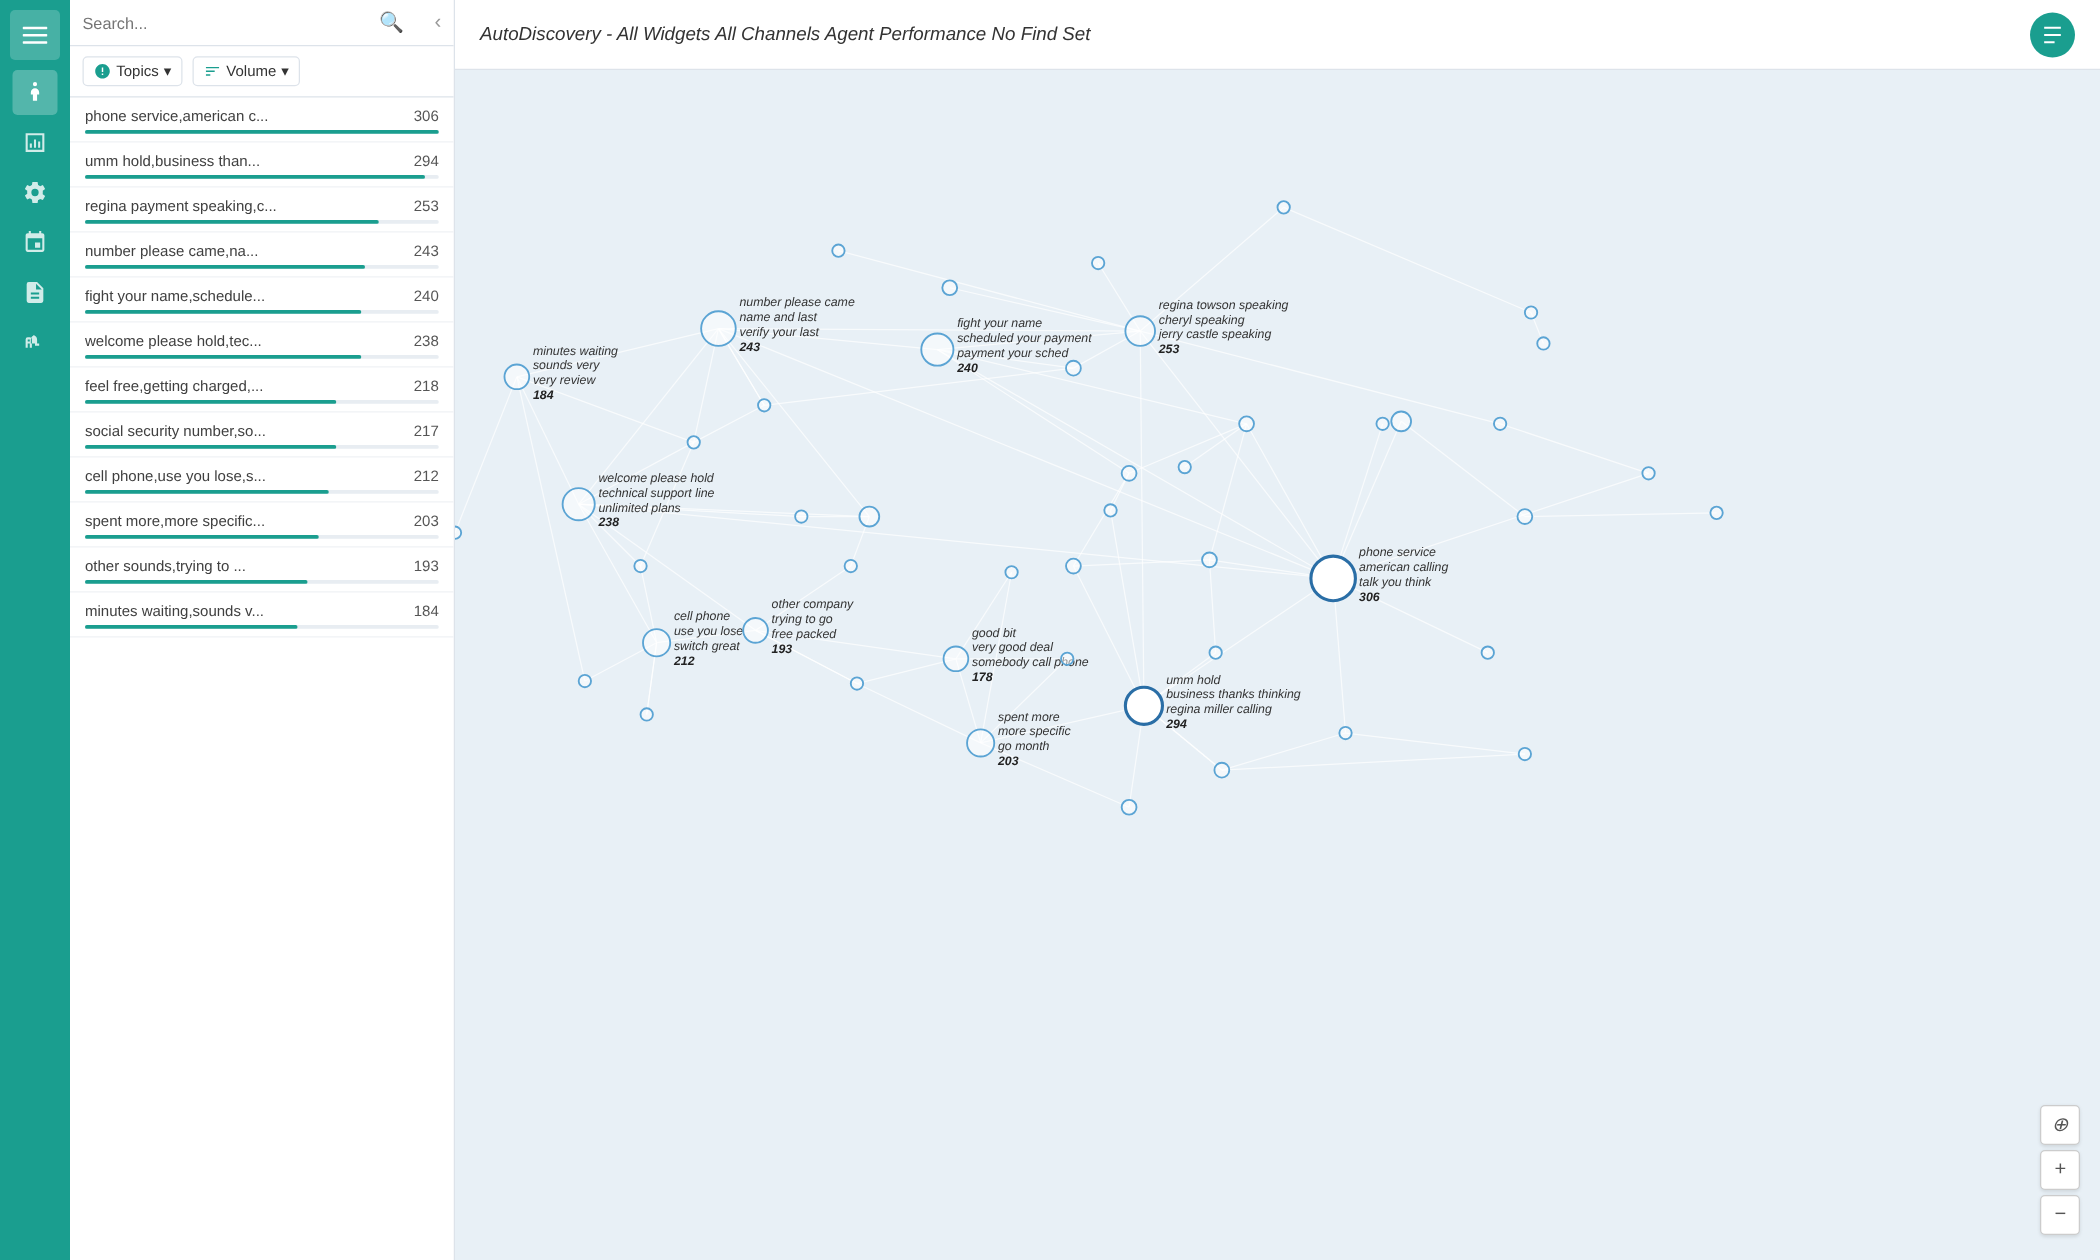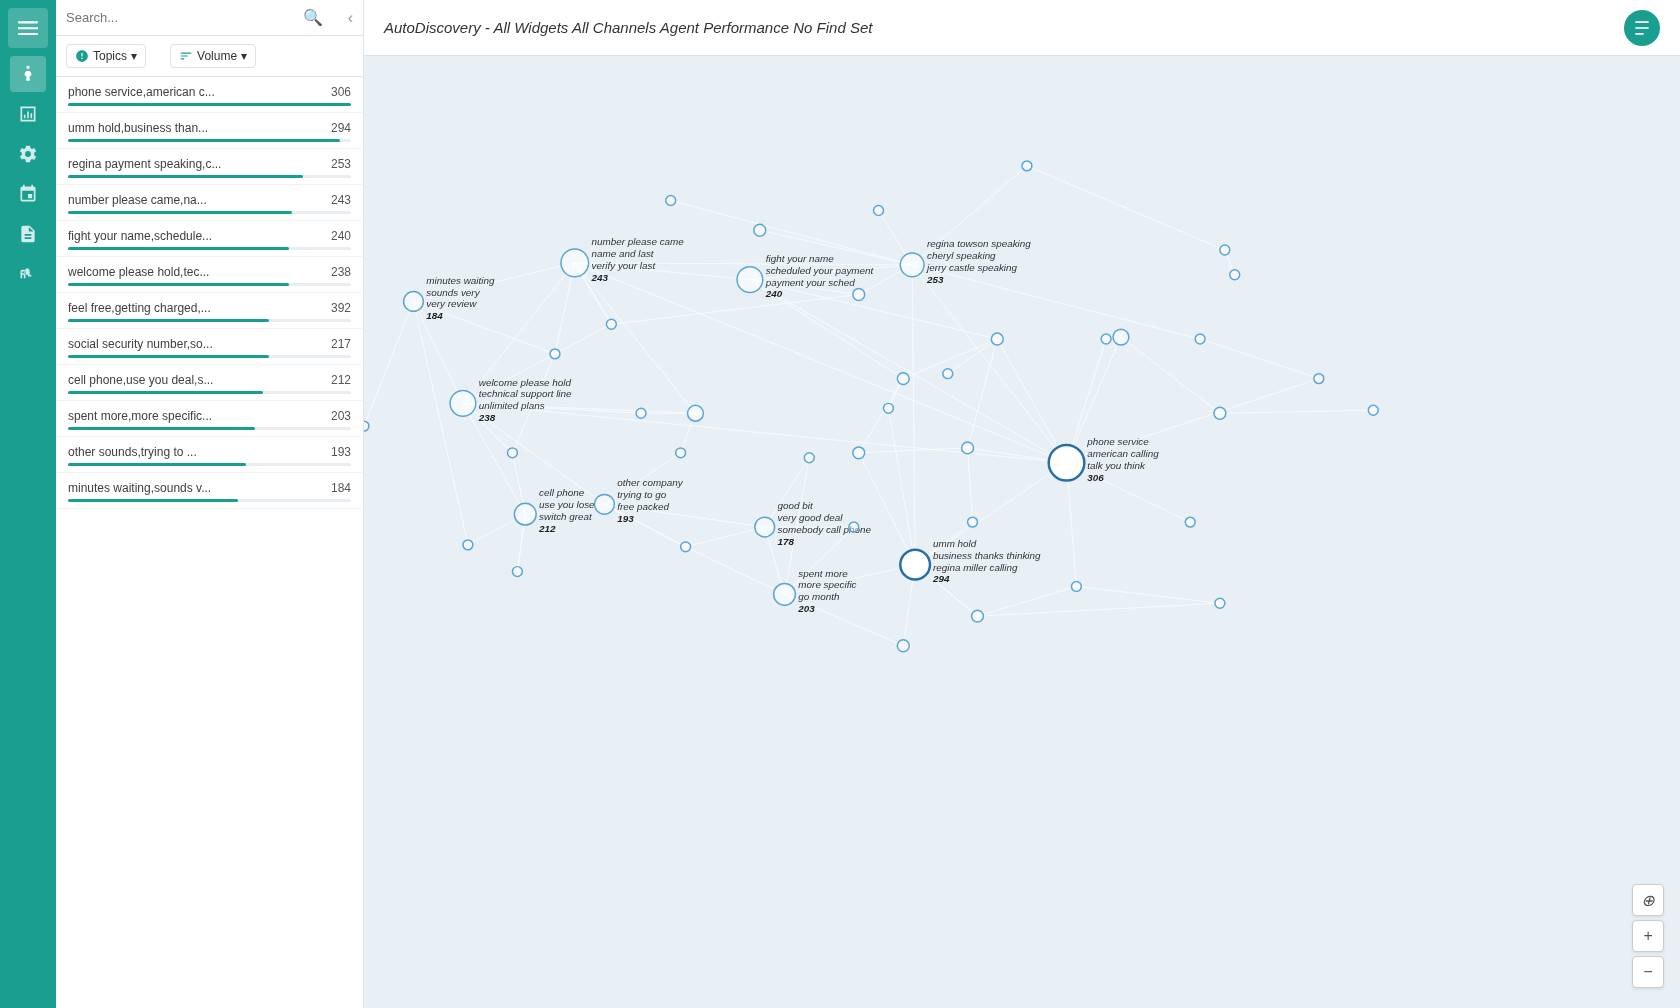--- a/index.html
+++ b/index.html
@@ -68,21 +68,21 @@
       font-size: 13px;
       color: #666;
       background: transparent;
     }
     .search-icon { color: #999; font-size: 16px; cursor: pointer; }
     .collapse-btn { color: #999; font-size: 16px; cursor: pointer; margin-left: auto; }
 
     .sidebar-filters {
       padding: 8px 10px;
       display: flex;
-      gap: 24px;
+      gap: 8px;
       border-bottom: 1px solid #dde3ea;
     }
     .filter-btn {
       display: flex;
       align-items: center;
       gap: 4px;
       border: 1px solid #dde3ea;
       border-radius: 4px;
       padding: 4px 8px;
       font-size: 12px;
@@ -325,38 +325,38 @@
       <span class="topic-name">welcome please hold,tec...</span>
       <span class="topic-count">238</span>
     </div>
     <div class="topic-bar-bg">
       <div class="topic-bar" style="width:78%"></div>
     </div>
   </div>
       <div class="topic-item">
     <div class="topic-row">
       <span class="topic-name">feel free,getting charged,...</span>
-      <span class="topic-count">392</span>
+      <span class="topic-count">218</span>
     </div>
     <div class="topic-bar-bg">
       <div class="topic-bar" style="width:71%"></div>
     </div>
   </div>
       <div class="topic-item">
     <div class="topic-row">
       <span class="topic-name">social security number,so...</span>
       <span class="topic-count">217</span>
     </div>
     <div class="topic-bar-bg">
       <div class="topic-bar" style="width:71%"></div>
     </div>
   </div>
       <div class="topic-item">
     <div class="topic-row">
-      <span class="topic-name">cell phone,use you deal,s...</span>
+      <span class="topic-name">cell phone,use you lose,s...</span>
       <span class="topic-count">212</span>
     </div>
     <div class="topic-bar-bg">
       <div class="topic-bar" style="width:69%"></div>
     </div>
   </div>
       <div class="topic-item">
     <div class="topic-row">
       <span class="topic-name">spent more,more specific...</span>
       <span class="topic-count">203</span>

